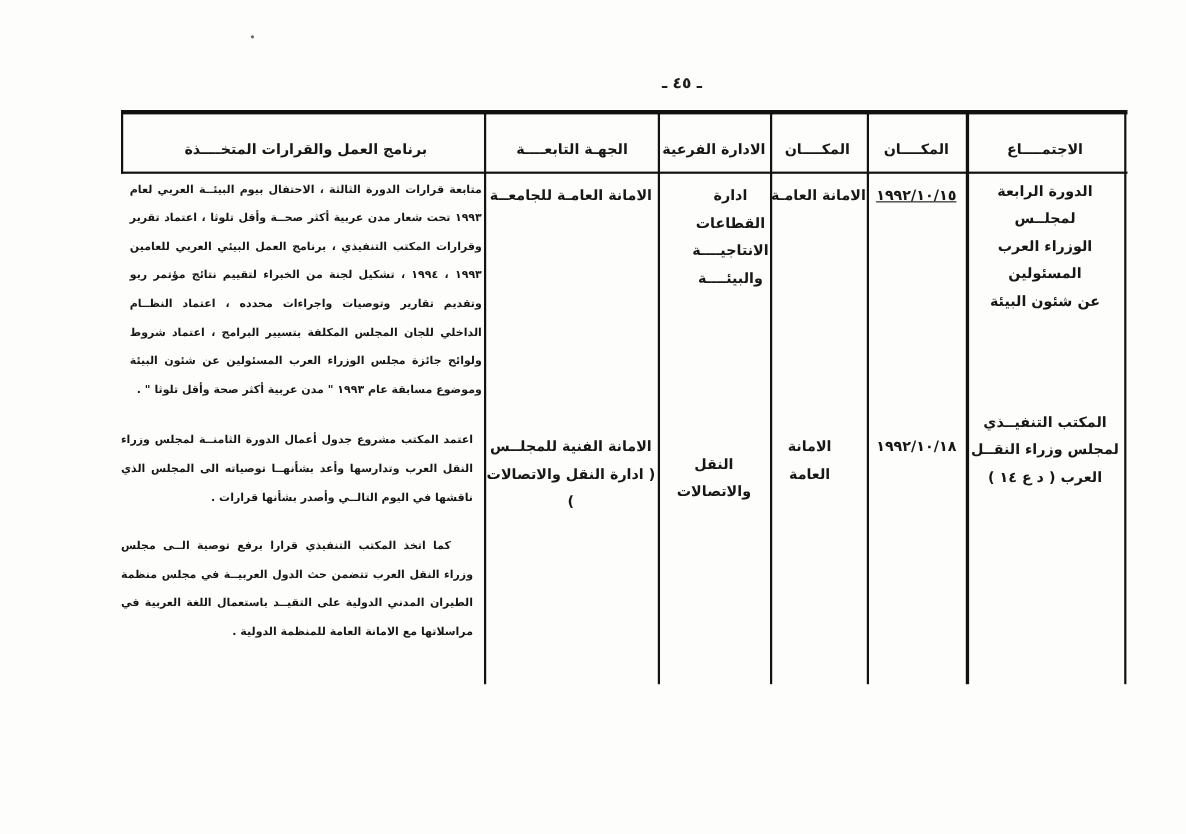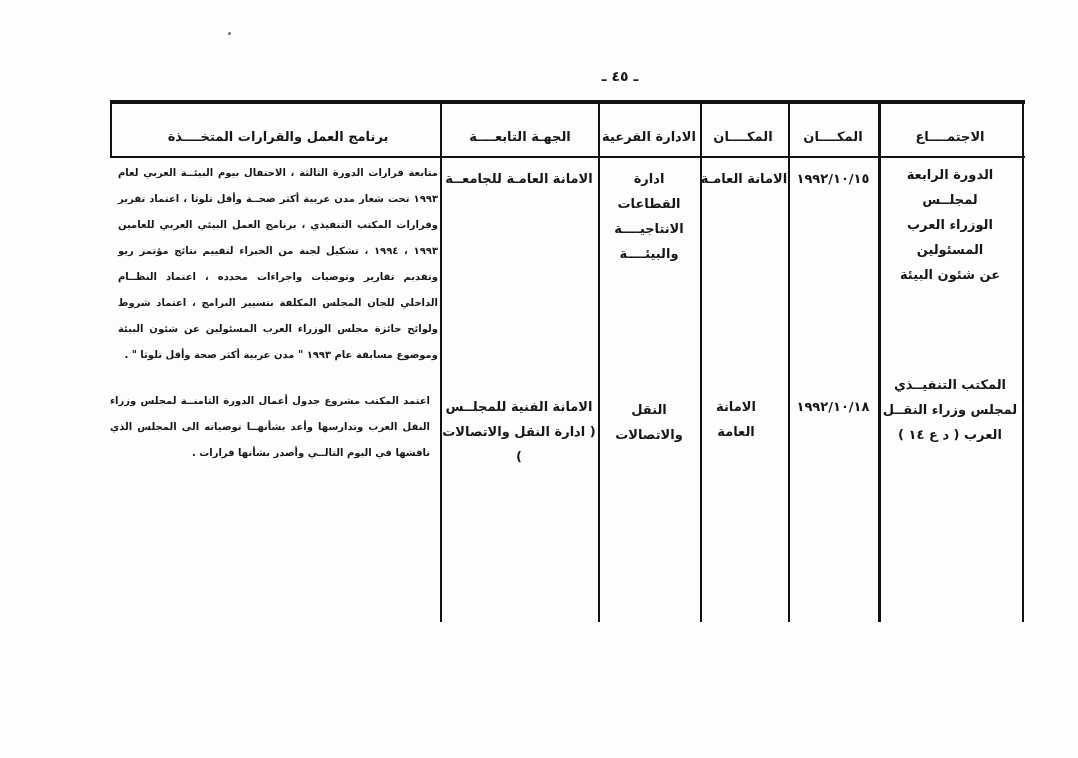--- a/index.html
+++ b/index.html
@@ -68,36 +68,37 @@
     <div class="cell hdr" style="left:770px;width:140px;">الاجتمــــاع</div>
     <div class="cell hdr" style="left:680px;width:86px;">المكــــان</div>
     <div class="cell hdr" style="left:590px;width:86px;">المكــــان</div>
     <div class="cell hdr" style="left:490px;width:98px;">الادارة الفرعية</div>
     <div class="cell hdr" style="left:10px;width:316px;">برنامج العمل والقرارات المتخــــذة</div>
     <div class="cell hdr" style="left:334px;width:152px;">الجهـة التابعــــة</div>
 
     <div class="cell multiline" style="left:770px;width:140px;top:62px;">الدورة الرابعة لمجلــس
 الوزراء العرب المسئولين
 عن شئون البيئة</div>
-    <div class="cell center datecell" style="left:680px;width:86px;top:66px;">١٩٩٢/١٠/١٥</div>
+    <div class="cell center datecell" style="left:680px;width:86px;top:66px;text-decoration:underline;">١٩٩٢/١٠/١٥</div>
     <div class="cell center" style="left:590px;width:88px;top:66px;">الامانة العامـة</div>
-    <div class="cell multiline" style="left:490px;width:98px;top:66px;">ادارة القطاعات
+    <div class="cell multiline" style="left:490px;width:98px;top:66px;padding-left:15px;">ادارة القطاعات
 الانتاجيــــة
 والبيئــــة</div>
     <div class="cell center" style="left:332px;width:154px;top:66px;">الامانة العامـة للجامعــة</div>
     <div class="cell prog" style="left:8px;width:320px;top:60px;">
       <p>متابعة قرارات الدورة الثالثة ، الاحتفال بيوم البيئــة العربي لعام ١٩٩٣ تحت شعار مدن عربية أكثر صحــة وأقل تلوثا ، اعتماد تقرير وقرارات المكتب التنفيذي ، برنامج العمل البيئي العربي للعامين ١٩٩٣ ، ١٩٩٤ ، تشكيل لجنة من الخبراء لتقييم نتائج مؤتمر ريو وتقديم تقارير وتوصيات واجراءات محدده ، اعتماد النظــام الداخلي للجان المجلس المكلفة بتسيير البرامج ، اعتماد شروط ولوائح جائزة مجلس الوزراء العرب المسئولين عن شئون البيئة وموضوع مسابقة عام ١٩٩٣ " مدن عربية أكثر صحة وأقل تلوثا " .</p>
     </div>
 
     <div class="cell multiline" style="left:770px;width:140px;top:272px;">المكتب التنفيــذي
 لمجلس وزراء النقــل
 العرب ( د ع ١٤ )</div>
     <div class="cell center datecell" style="left:680px;width:86px;top:294px;">١٩٩٢/١٠/١٨</div>
     <div class="cell center" style="left:590px;width:72px;top:294px;">الامانة العامة</div>
-    <div class="cell center" style="left:488px;width:102px;top:297px;">النقل والاتصالات</div>
+    <div class="cell center" style="left:488px;width:102px;top:310px;">النقل والاتصالات</div>
     <div class="cell multiline" style="left:332px;width:154px;top:294px;">الامانة الفنية للمجلــس
 ( ادارة النقل والاتصالات )</div>
     <div class="cell prog" style="left:0;width:320px;top:288px;">
       <p>اعتمد المكتب مشروع جدول أعمال الدورة الثامنــة لمجلس وزراء النقل العرب وتدارسها وأعد بشأنهــا توصياته الى المجلس الذي ناقشها في اليوم التالــي وأصدر بشأنها قرارات .</p>
+      <p class="indent">كما اتخذ المكتب التنفيذي قرارا برفع توصية الــى مجلس وزراء النقل العرب تتضمن حث الدول العربيــة في مجلس منظمة الطيران المدني الدولية على التقيــد باستعمال اللغة العربية في مراسلاتها مع الامانة العامة للمنظمة الدولية .</p>
     </div>
 
   </div>
 </div>
 
 </body></html>

